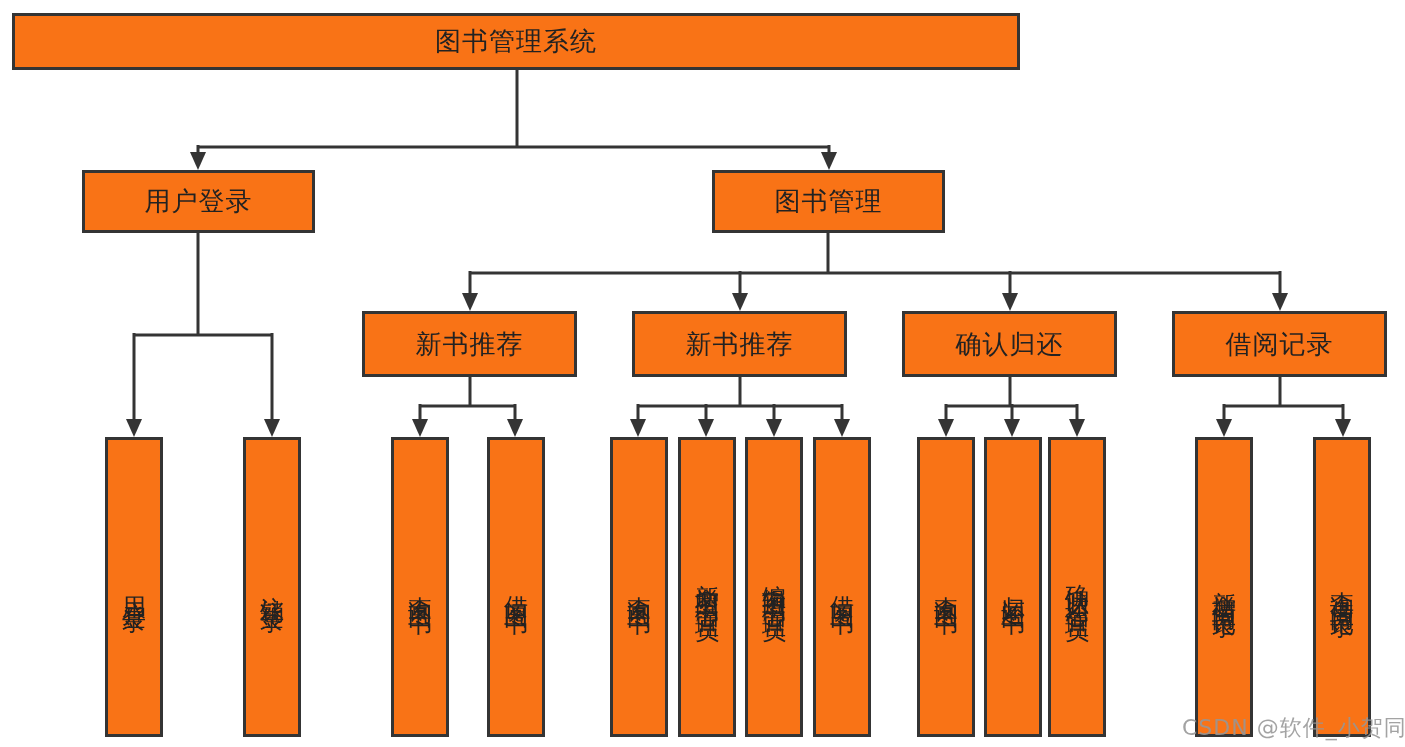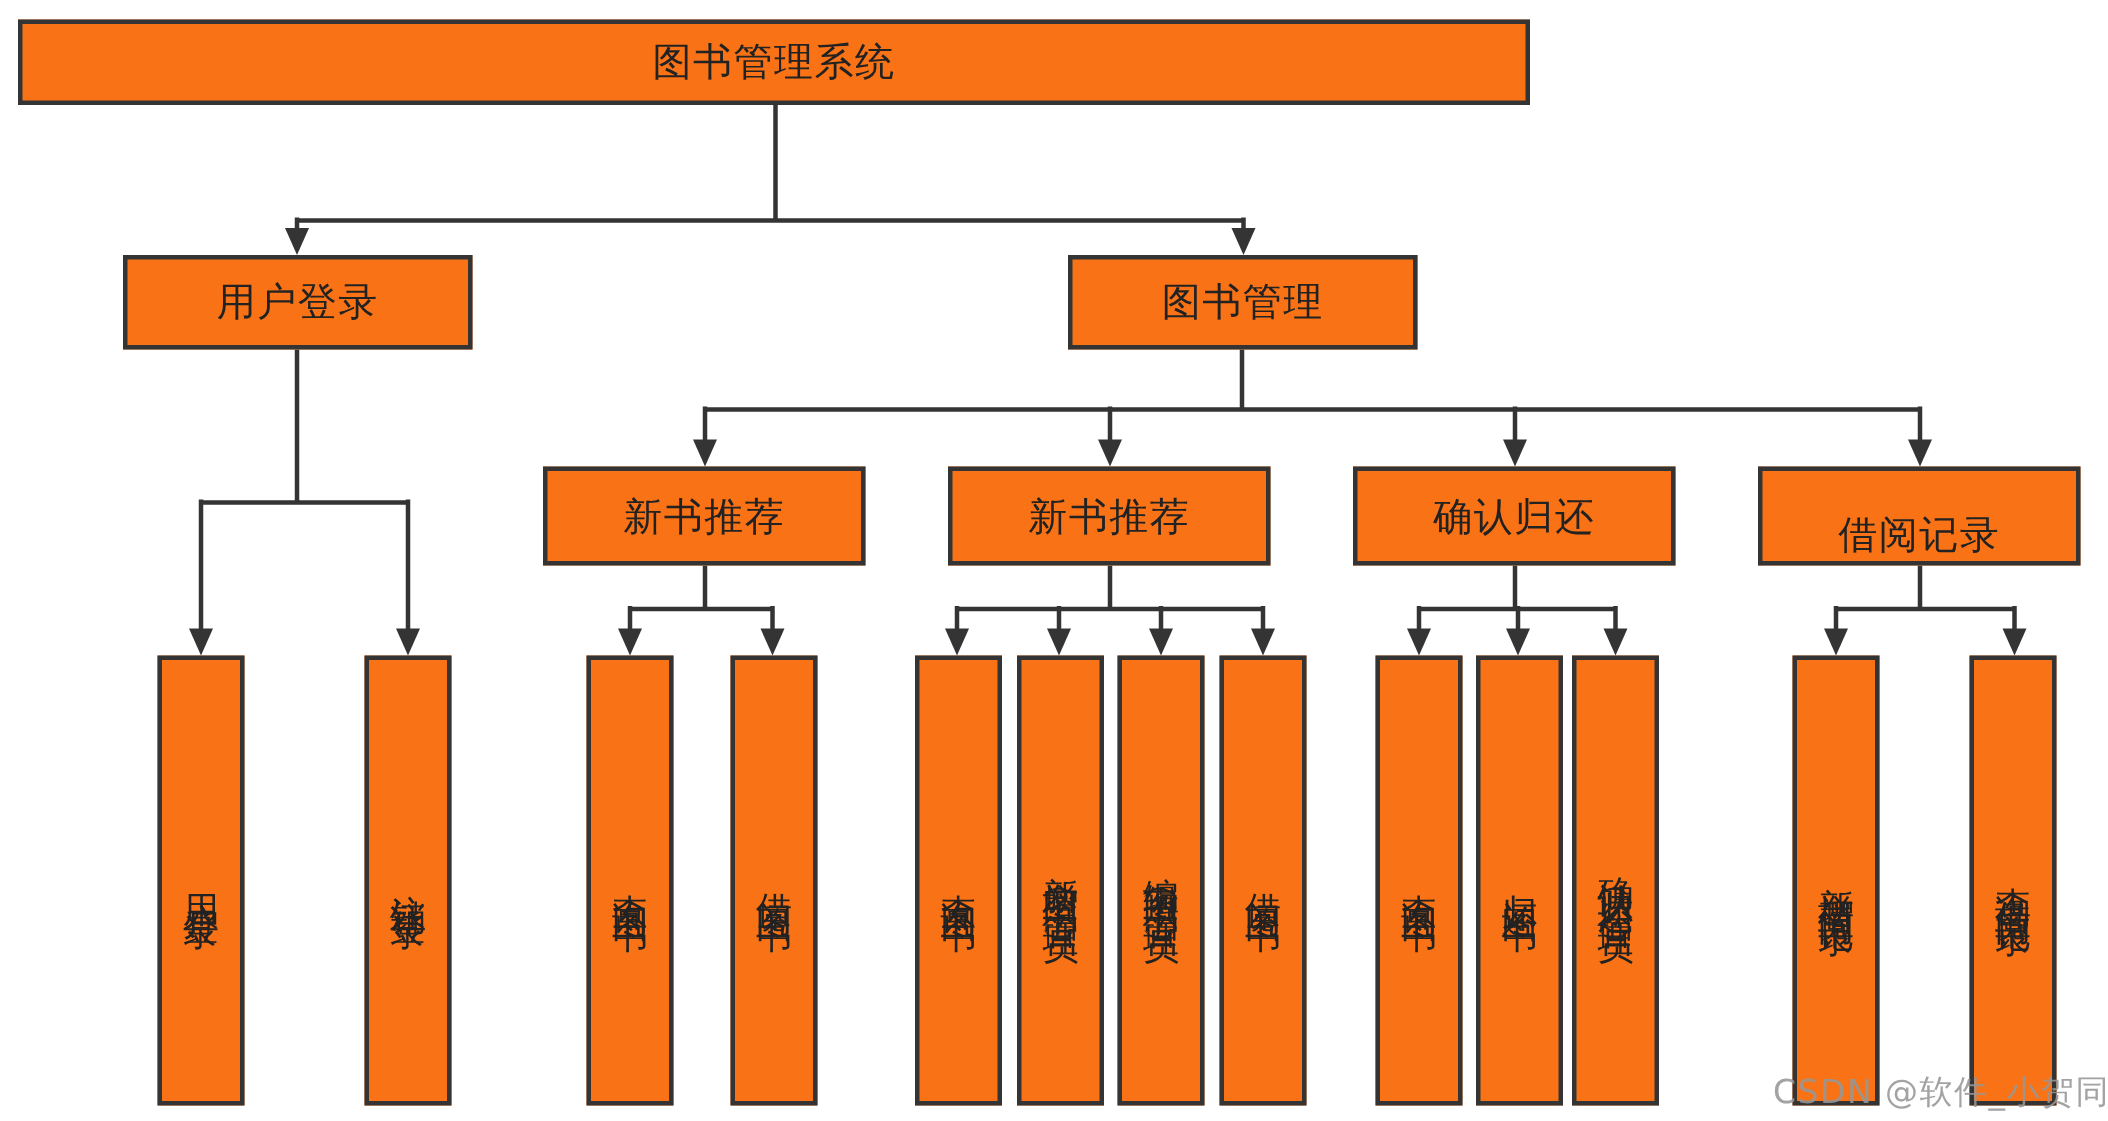--- a/index.html
+++ b/index.html
@@ -88,21 +88,21 @@
 
   <div class="box" style="left:362px; top:311px; width:215px; height:66px;">
     <span class="hlabel">新书推荐</span>
   </div>
   <div class="box" style="left:632px; top:311px; width:215px; height:66px;">
     <span class="hlabel">新书推荐</span>
   </div>
   <div class="box" style="left:902px; top:311px; width:215px; height:66px;">
     <span class="hlabel">确认归还</span>
   </div>
-  <div class="box" style="left:1172px; top:311px; width:215px; height:66px;align-items:flex-end;">
+  <div class="box" style="left:1172px; top:311px; width:215px; height:66px;">
     <span class="hlabel">借阅记录</span>
   </div>
 
   <div class="box vbox" style="left:105px; top:437px; width:58px; height:300px;">
     <span class="vlabel">用户登录</span>
   </div>
   <div class="box vbox" style="left:243px; top:437px; width:58px; height:300px;">
     <span class="vlabel">注销登录</span>
   </div>
 

